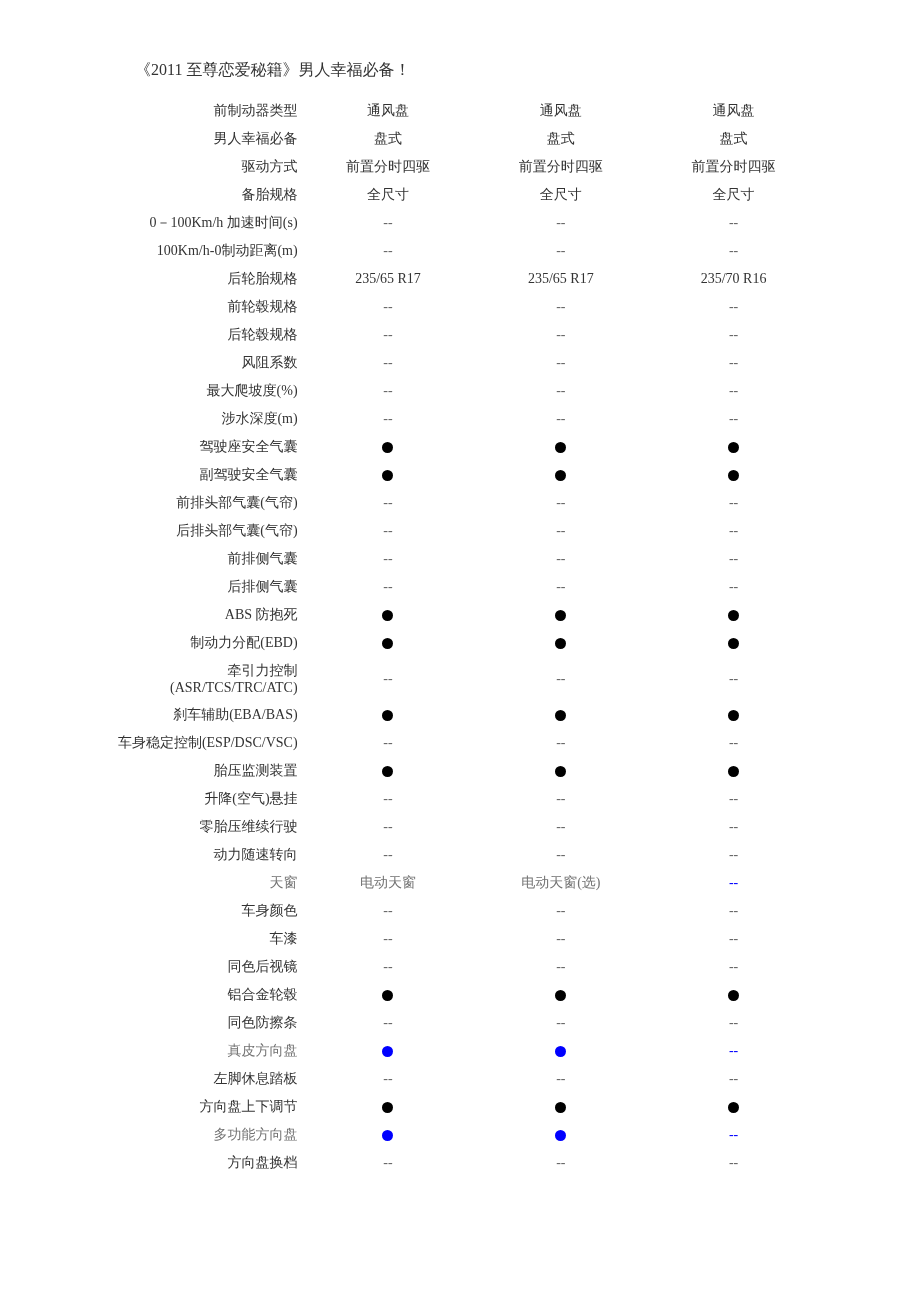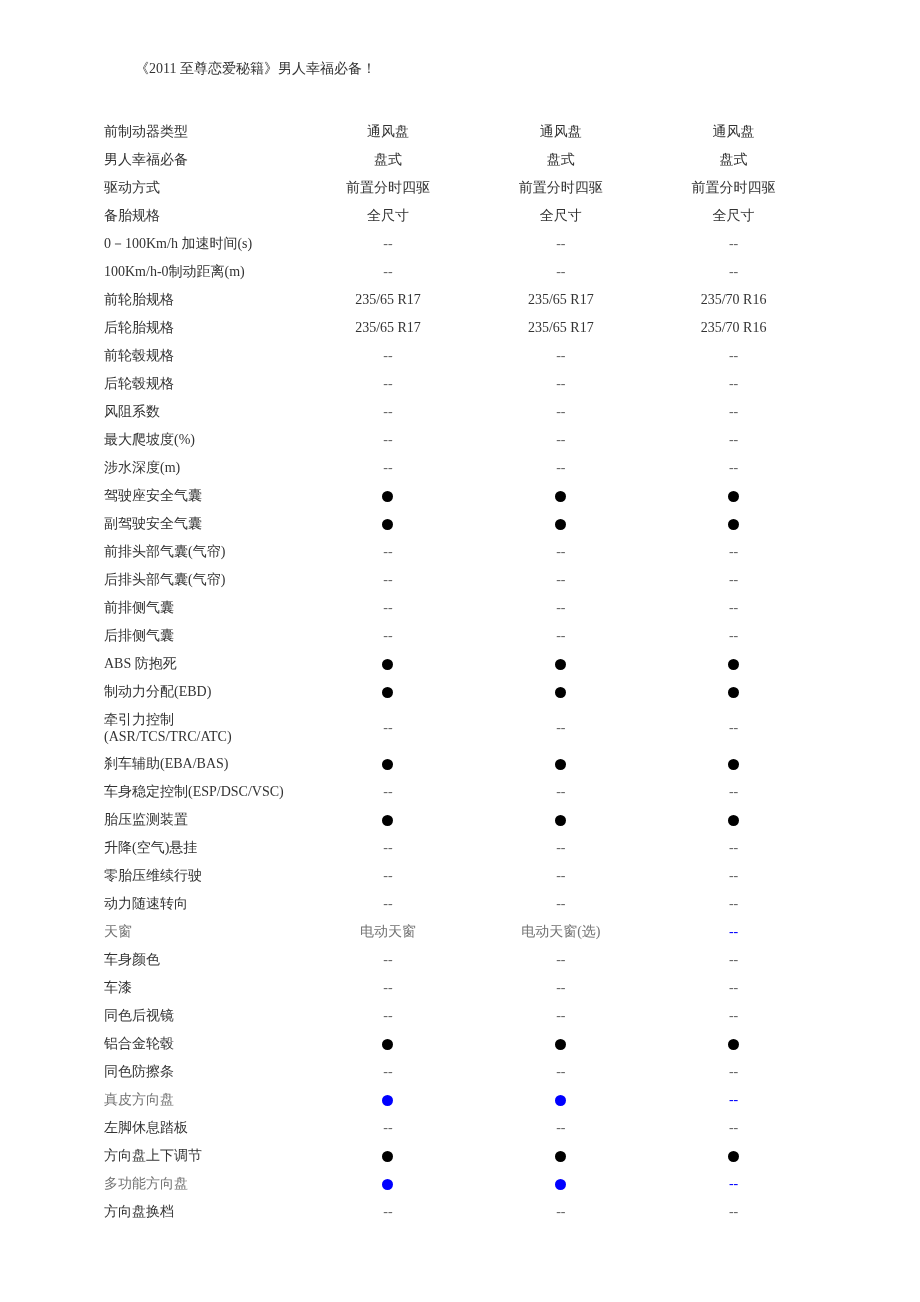--- a/index.html
+++ b/index.html
@@ -8,38 +8,38 @@
     background: #fff;
     font-family: "SimSun", "宋体", serif;
     font-size: 14px;
     color: #333;
     width: 920px;
   }
   .page {
     padding: 60px 100px 40px 100px;
   }
   .header {
-    font-size: 14px;
-    margin-bottom: 40px;
+    font-size: 16px;
+    margin-bottom: 16px;
     padding-left: 35px;
     color: #333;
   }
   table {
     width: 100%;
     border-collapse: collapse;
   }
   td {
     padding: 5px 4px;
     vertical-align: middle;
     text-align: center;
     font-size: 14px;
     color: #333;
   }
   td.label {
-    text-align: left;
+    text-align: right;
     width: 28%;
   }
   td.col {
     width: 24%;
   }
   .dot {
     display: inline-block;
     width: 11px;
     height: 11px;
     border-radius: 50%;
@@ -96,26 +96,20 @@
           <td class="col"><span class="dash">--</span></td>
           <td class="col"><span class="dash">--</span></td>
         </tr>
         <tr>
           <td class="label">100Km/h-0制动距离(m)</td>
           <td class="col"><span class="dash">--</span></td>
           <td class="col"><span class="dash">--</span></td>
           <td class="col"><span class="dash">--</span></td>
         </tr>
         <tr>
-          <td class="label">前轮胎规格</td>
-          <td class="col">235/65 R17</td>
-          <td class="col">235/65 R17</td>
-          <td class="col">235/70 R16</td>
-        </tr>
-        <tr>
           <td class="label">后轮胎规格</td>
           <td class="col">235/65 R17</td>
           <td class="col">235/65 R17</td>
           <td class="col">235/70 R16</td>
         </tr>
         <tr>
           <td class="label">前轮毂规格</td>
           <td class="col"><span class="dash">--</span></td>
           <td class="col"><span class="dash">--</span></td>
           <td class="col"><span class="dash">--</span></td>

